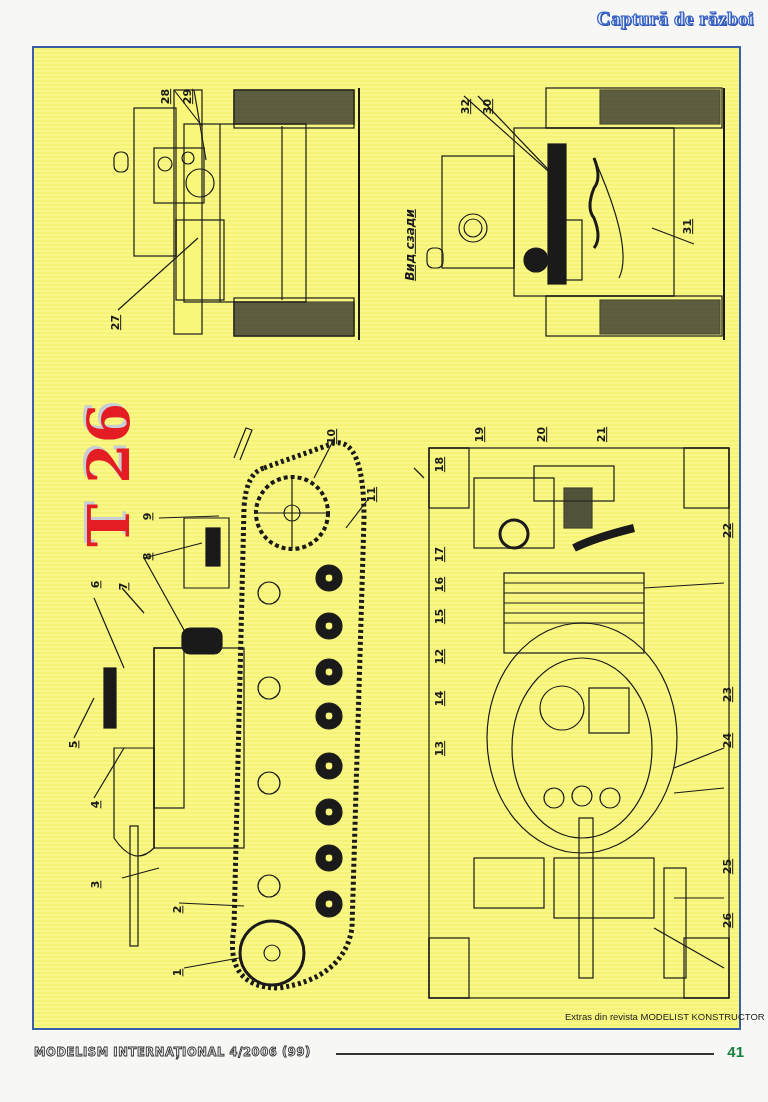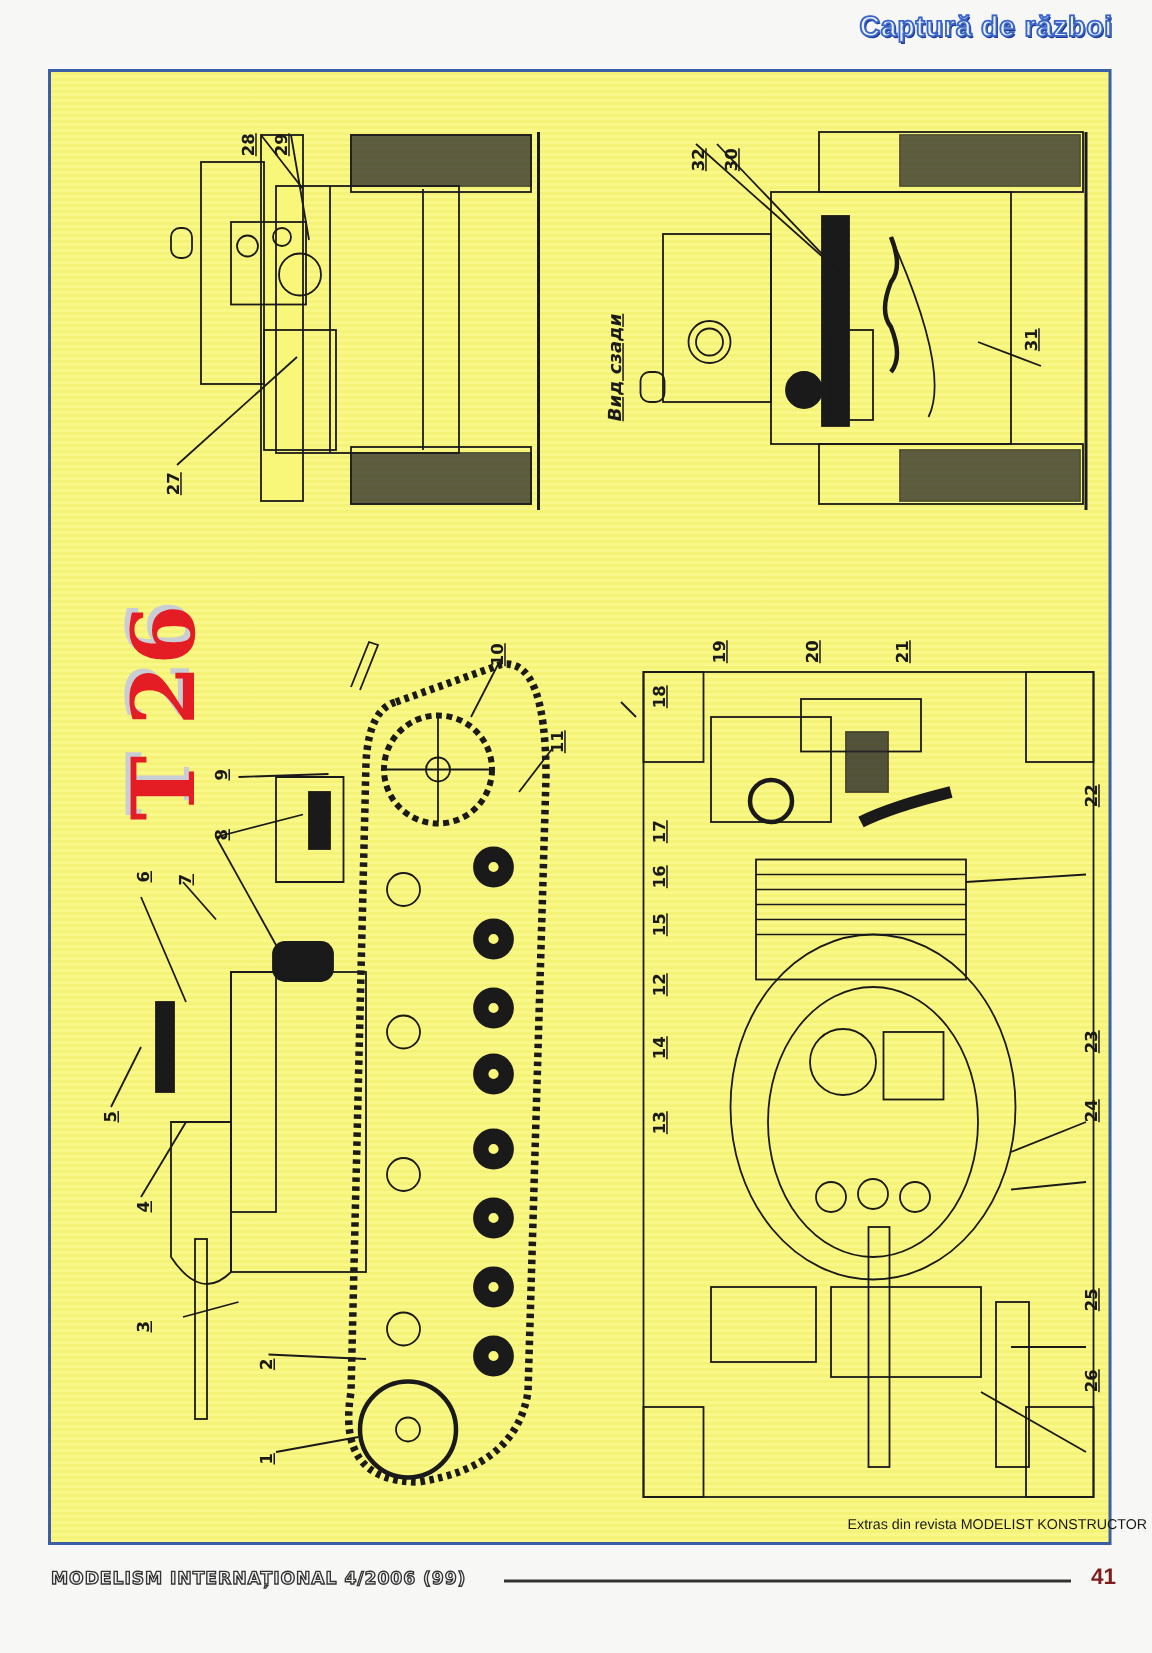--- a/index.html
+++ b/index.html
@@ -2,22 +2,22 @@
 <html><head>
 <meta charset="utf-8">
 <style>
   html, body { margin:0; padding:0; }
   body {
     width:768px; height:1102px; position:relative; overflow:hidden;
     background:#f7f8f6;
     font-family:"Liberation Sans", sans-serif;
   }
   .section-header {
-    position:absolute; right:26px; top:8px;
-    font-family:Liberation Sans, sans-serif; font-weight:bold; font-size:19px;
+    position:absolute; right:14px; top:8px;
+    font-family:Liberation Serif, serif; font-weight:bold; font-size:19px;
     color:#eaf2ff; letter-spacing:0.5px;
     -webkit-text-stroke:1.2px #3a64c8;
     text-shadow: 1px 1px 0 #1b3a8c, 0 0 1px #3a64c8;
   }
   .panel {
     position:absolute; left:32px; top:46px; width:709px; height:984px;
     background:#f8f77a;
     border:2px solid #3a5ea8;
     box-sizing:border-box;
     overflow:hidden;
@@ -59,21 +59,21 @@
     position:absolute; left:0; top:1px;
     font-family:"DejaVu Sans", sans-serif; font-weight:bold; font-size:11.5px;
     color:#f3f3f3; letter-spacing:0.6px;
     -webkit-text-stroke:0.9px #333;
   }
   .footer .rule {
     position:absolute; left:302px; top:9px; width:378px; height:1.5px; background:#333;
   }
   .footer .page {
     position:absolute; right:0; top:-1px;
-    font-family:"Liberation Sans", sans-serif; font-weight:bold; font-size:15px; color:#7f1d1d;
+    font-family:"Liberation Sans", sans-serif; font-weight:bold; font-size:15px; color:#15803d;
   }
 </style>
 </head>
 <body>
 
 <div class="section-header">Captură de război</div>
 
 <div class="panel">
 
   <svg class="drawing" width="709" height="984" viewBox="0 0 709 984">

